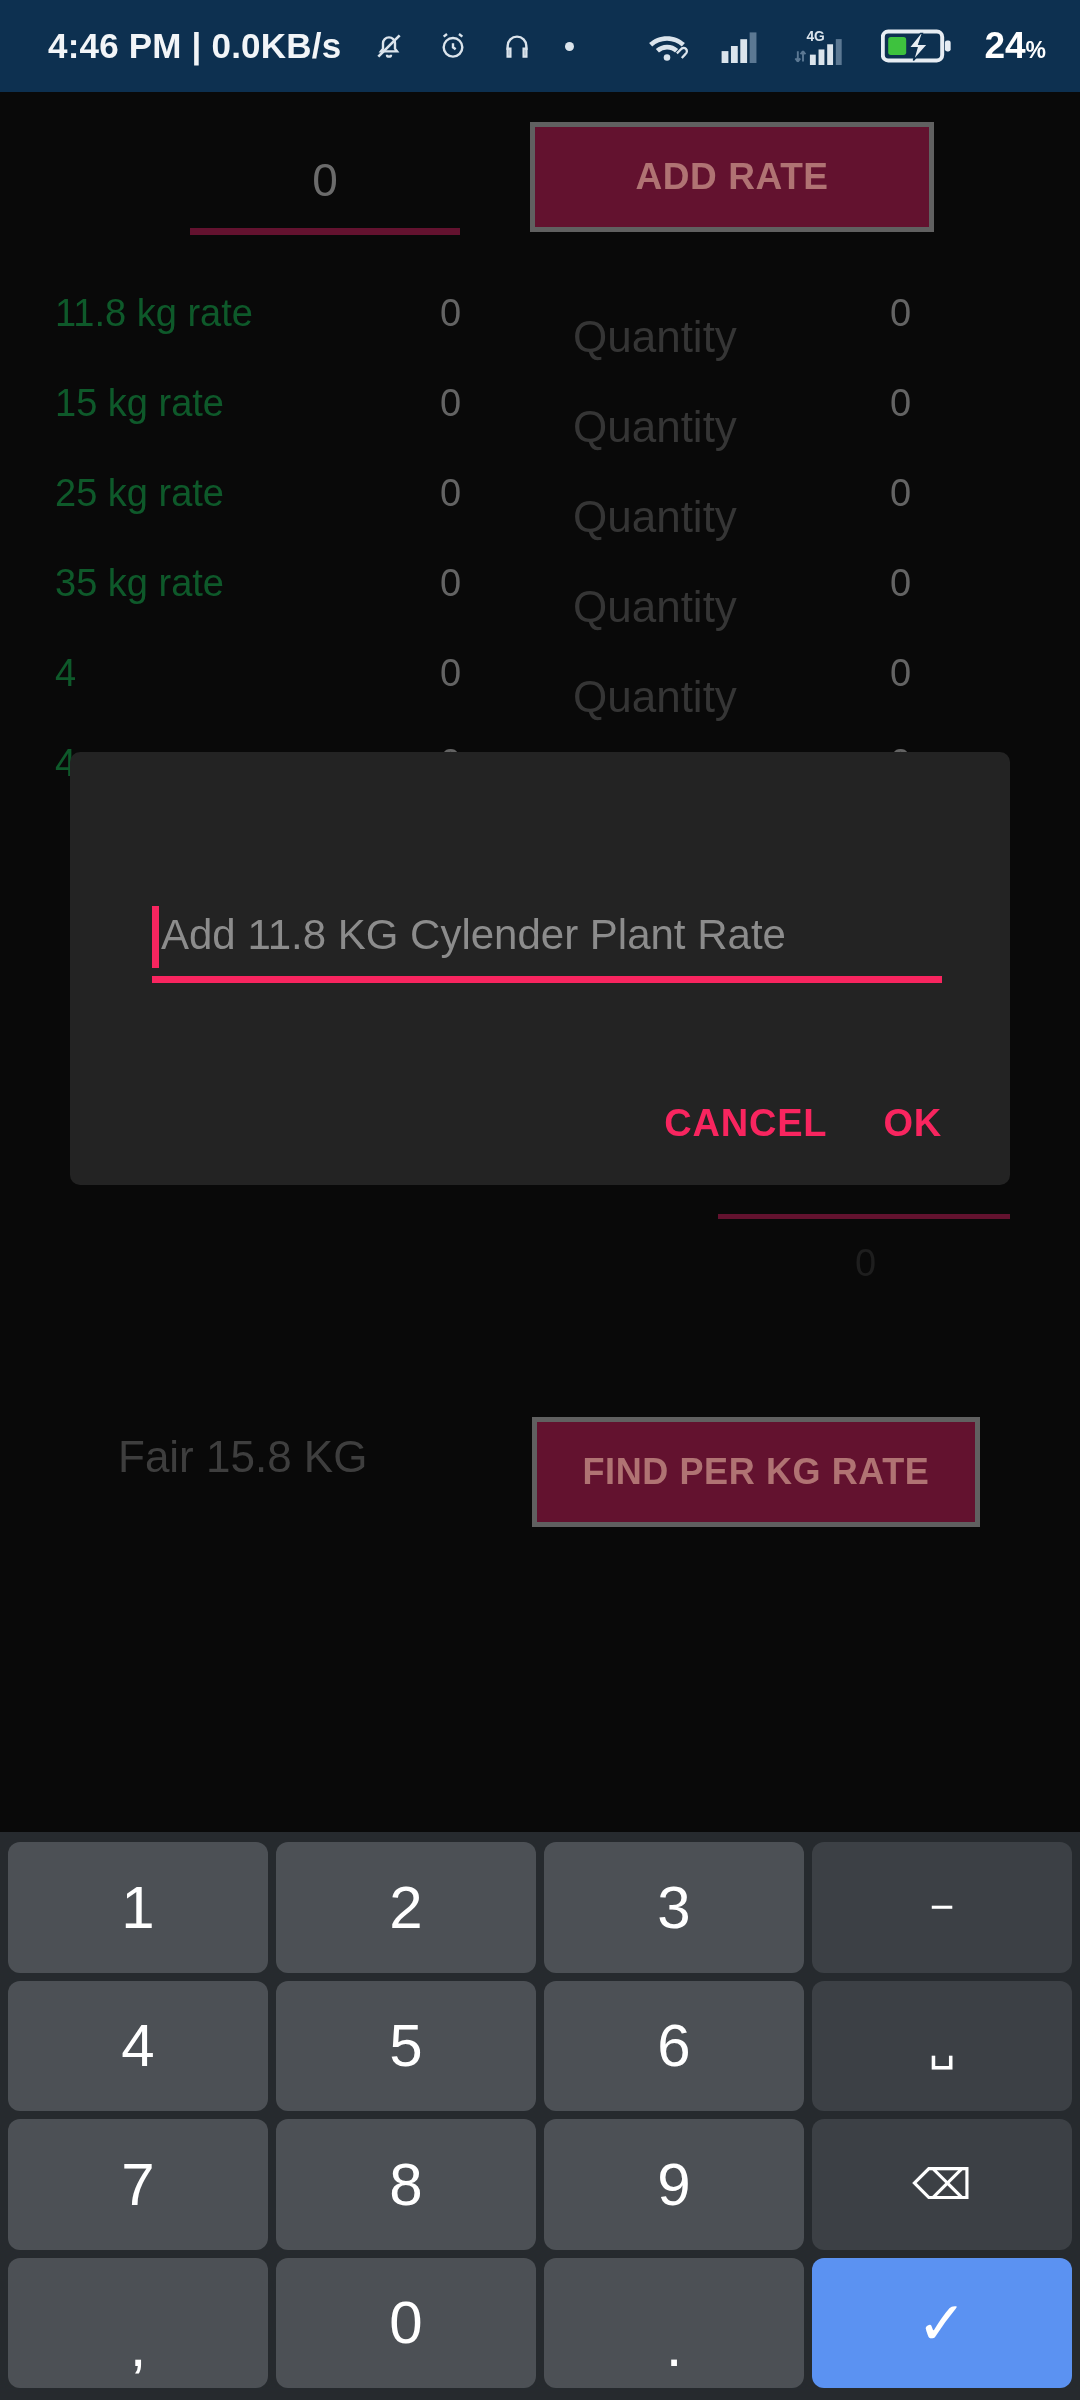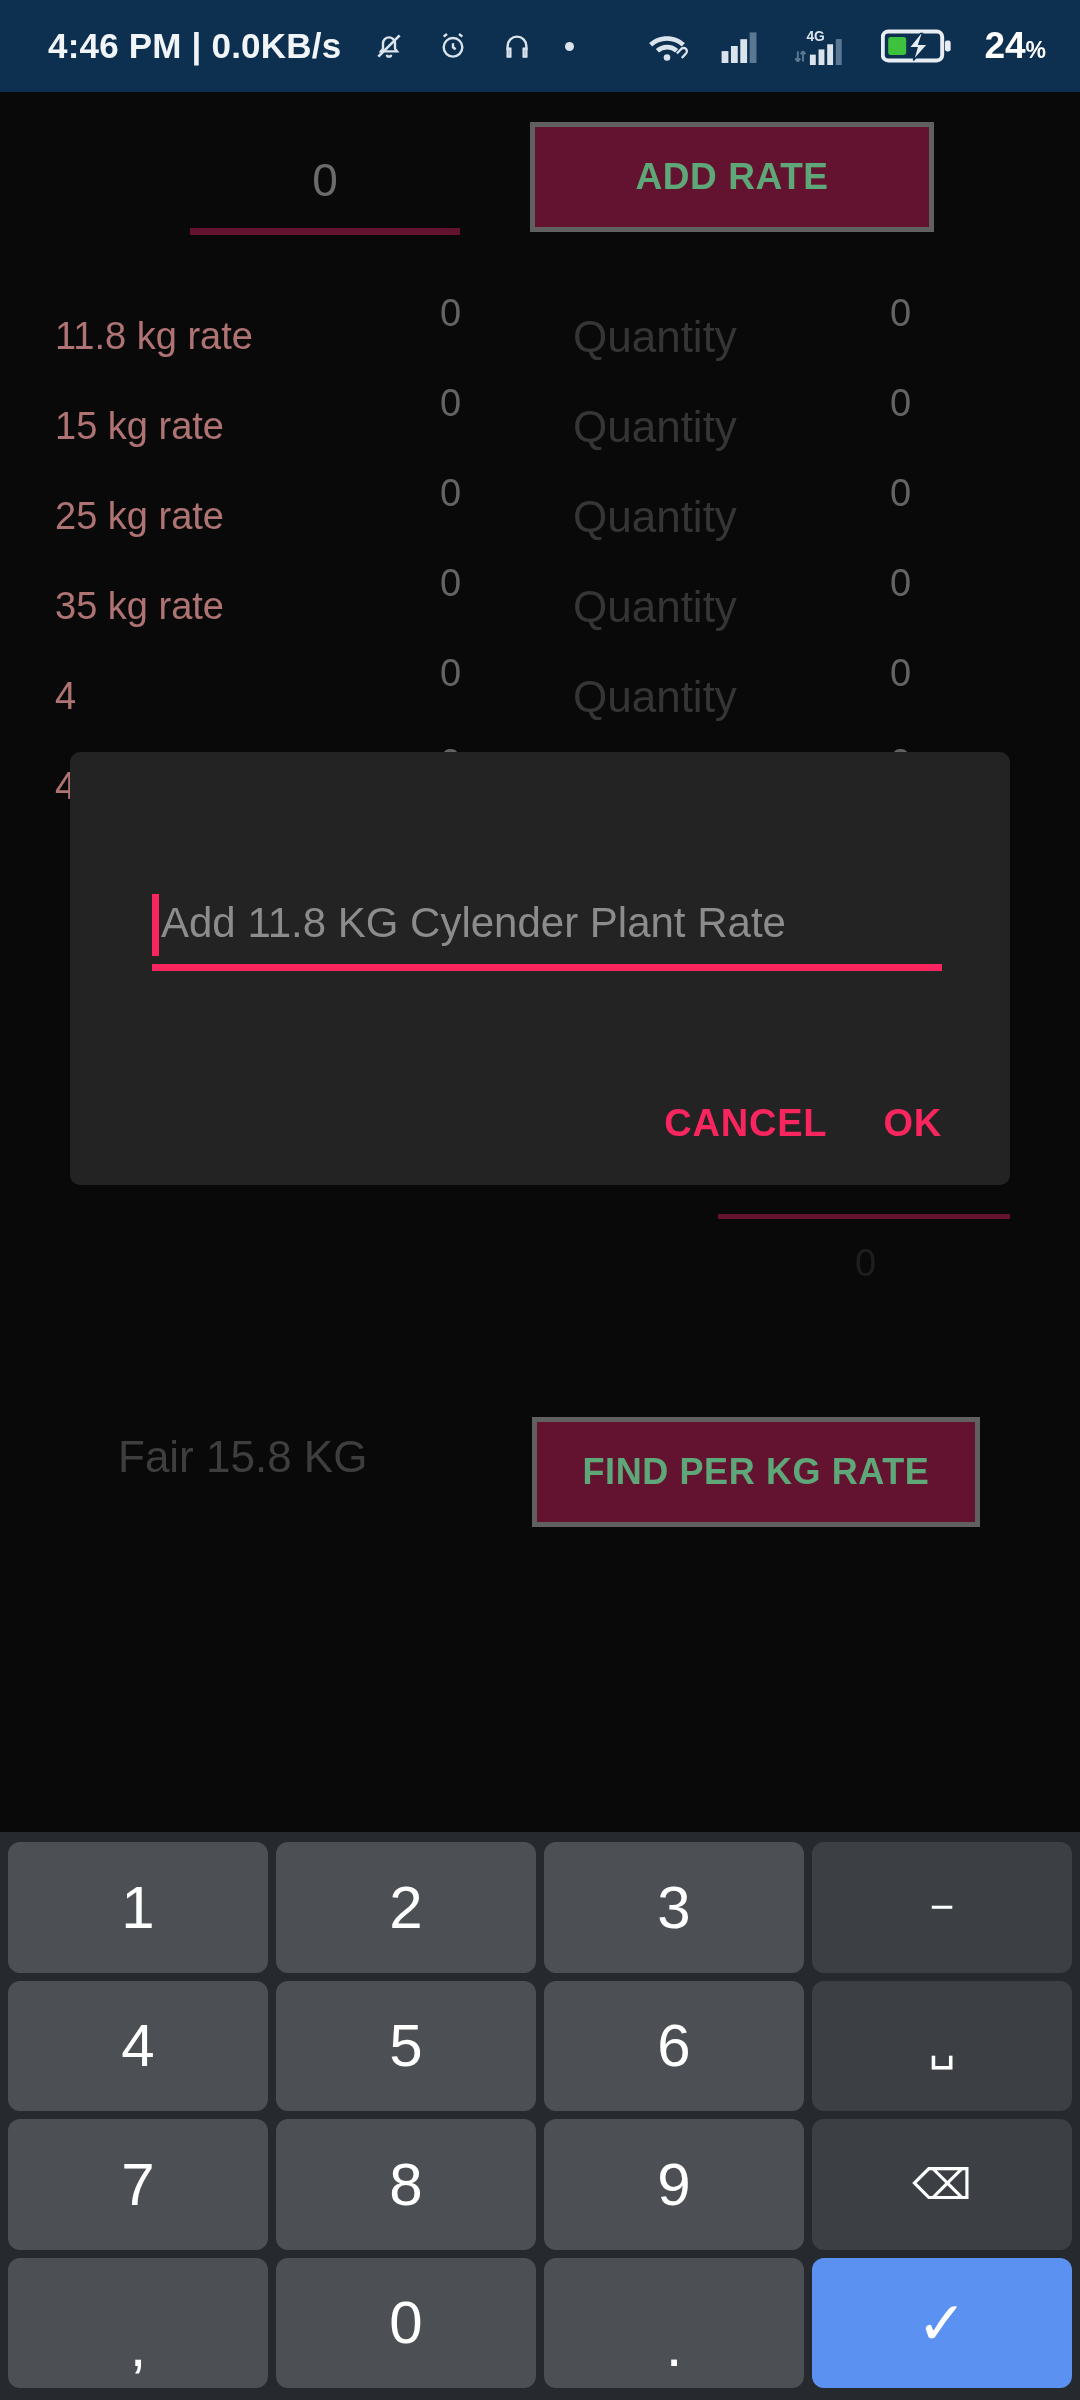--- a/index.html
+++ b/index.html
@@ -37,45 +37,45 @@
     display:block; width:100%; text-align:center;
     color:#9a9a9a; font-size:46px; line-height:96px;
   }
   .top-field .rule { width:100%; height:7px; background:#8e1b44; }
 
   .btn-3d {
     position:absolute;
     background:#8e1b44;
     border:5px solid #8a8a8a;
     display:flex; align-items:center; justify-content:center;
-    color:#86efac; font-size:37px; font-weight:bold; letter-spacing:.6px;
+    color:#fca5a5; font-size:37px; font-weight:bold; letter-spacing:.6px;
   }
   #add-rate-btn { left:530px; top:-10px; width:404px; height:110px; }
   #find-rate-btn { left:532px; top:1325px; width:448px; height:110px; font-size:36px; }
 
   .rate-row { position:absolute; left:0; width:1080px; height:136px; }
-  .rate-row .label { position:absolute; left:55px; top:0; font-size:38px; color:#fca5a5;margin-top:23px; }
+  .rate-row .label { position:absolute; left:55px; top:0; font-size:38px; color:#15803d; }
   .rate-row .rate-val { position:absolute; left:440px; top:0; font-size:38px; color:#8f8f8f; }
   .rate-row .qty-ph { position:absolute; left:573px; top:-4px; font-size:44px; color:#4c4c4c;margin-top:24px; }
   .rate-row .qty-val { position:absolute; left:890px; top:0; font-size:38px; color:#8f8f8f; }
 
   .fair-label { position:absolute; left:118px; top:1340px; font-size:44px; color:#5a5a5a; }
 
   .stray-underline {
     position:absolute; left:718px; top:1122px; width:292px; height:5px; background:#8e1b44;
   }
   .stray-zero { position:absolute; left:855px; top:1150px; font-size:38px; color:#2b2b2b; }
 
   
   #scrim { position:absolute; left:0; top:92px; width:1080px; height:1740px; background:rgba(0,0,0,.30); }
   #dialog {
     position:absolute; left:70px; top:752px; width:940px; height:433px;
     background:#232323; border-radius:10px;
   }
-  #dlg-input-wrap { position:absolute; left:82px; top:140px; width:790px; height:78px; }
+  #dlg-input-wrap { position:absolute; left:82px; top:152px; width:790px; height:78px; }
   #dlg-caret { position:absolute; left:0; top:2px; width:7px; height:62px; background:#f8255f; }
   #dlg-placeholder {
     position:absolute; left:9px; top:0; font-size:42px; color:#8c8c8c; white-space:nowrap; line-height:62px;
   }
   #dlg-underline { position:absolute; left:0; top:72px; width:790px; height:7px; background:#f8255f; }
   #dlg-actions {
     position:absolute; left:0; bottom:40px; width:100%;
     display:flex; justify-content:flex-end; align-items:center; gap:56px; padding-right:68px;
   }
   .dlg-btn { color:#f8255f; font-size:38px; font-weight:bold; letter-spacing:.8px; background:none; border:none; }

